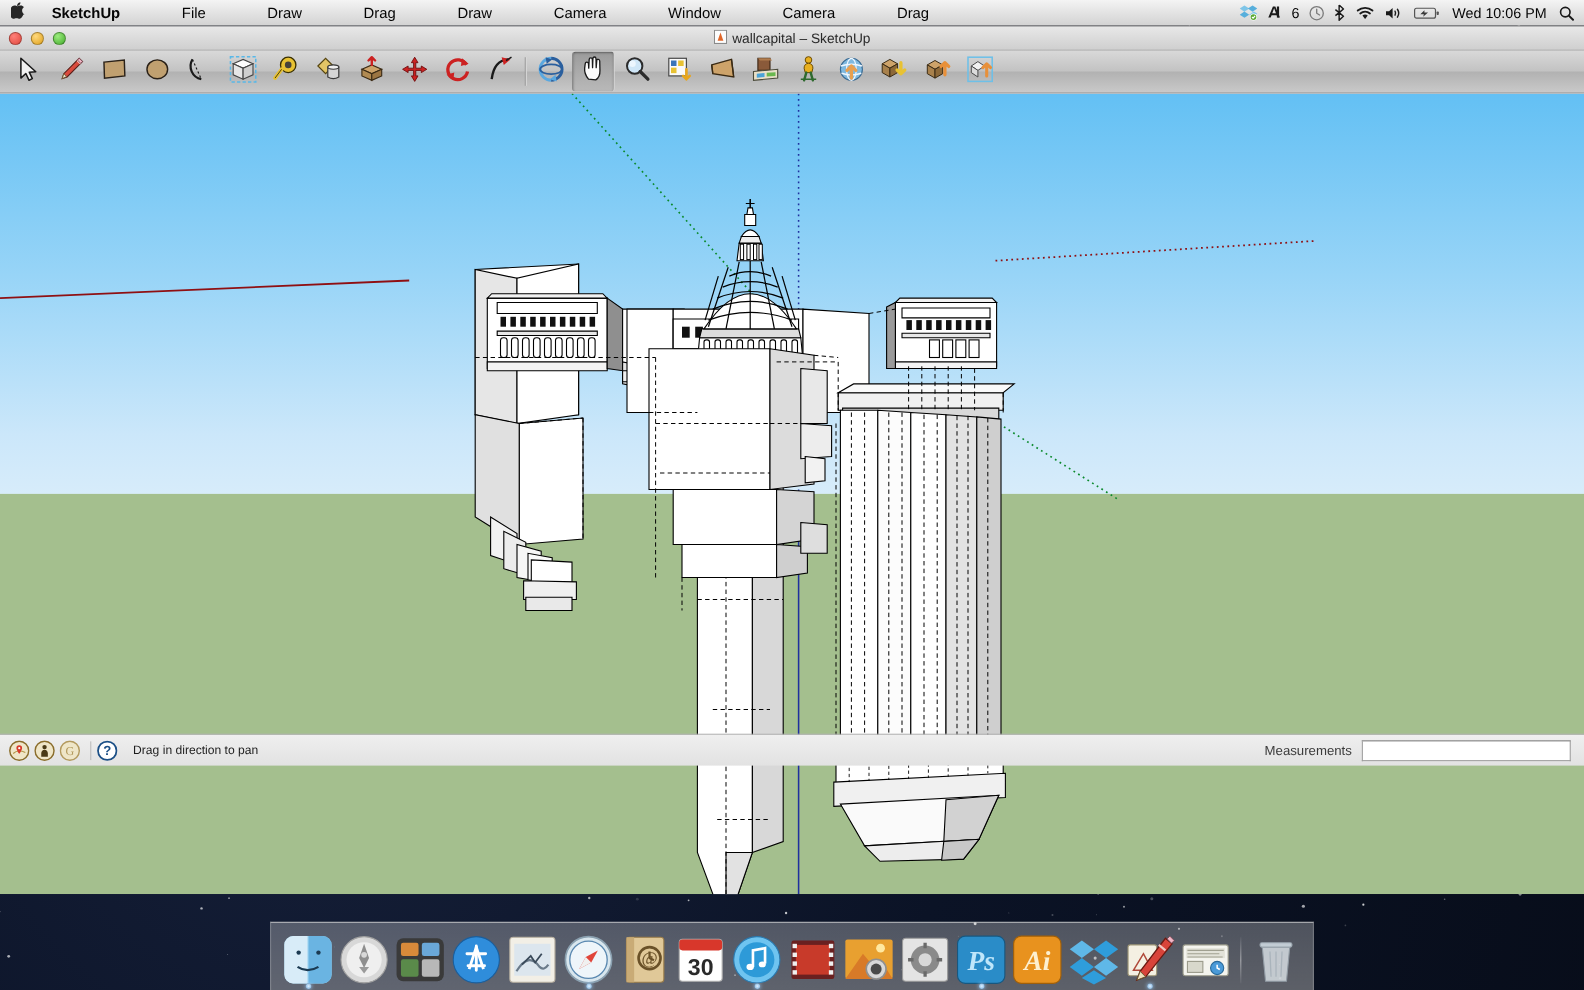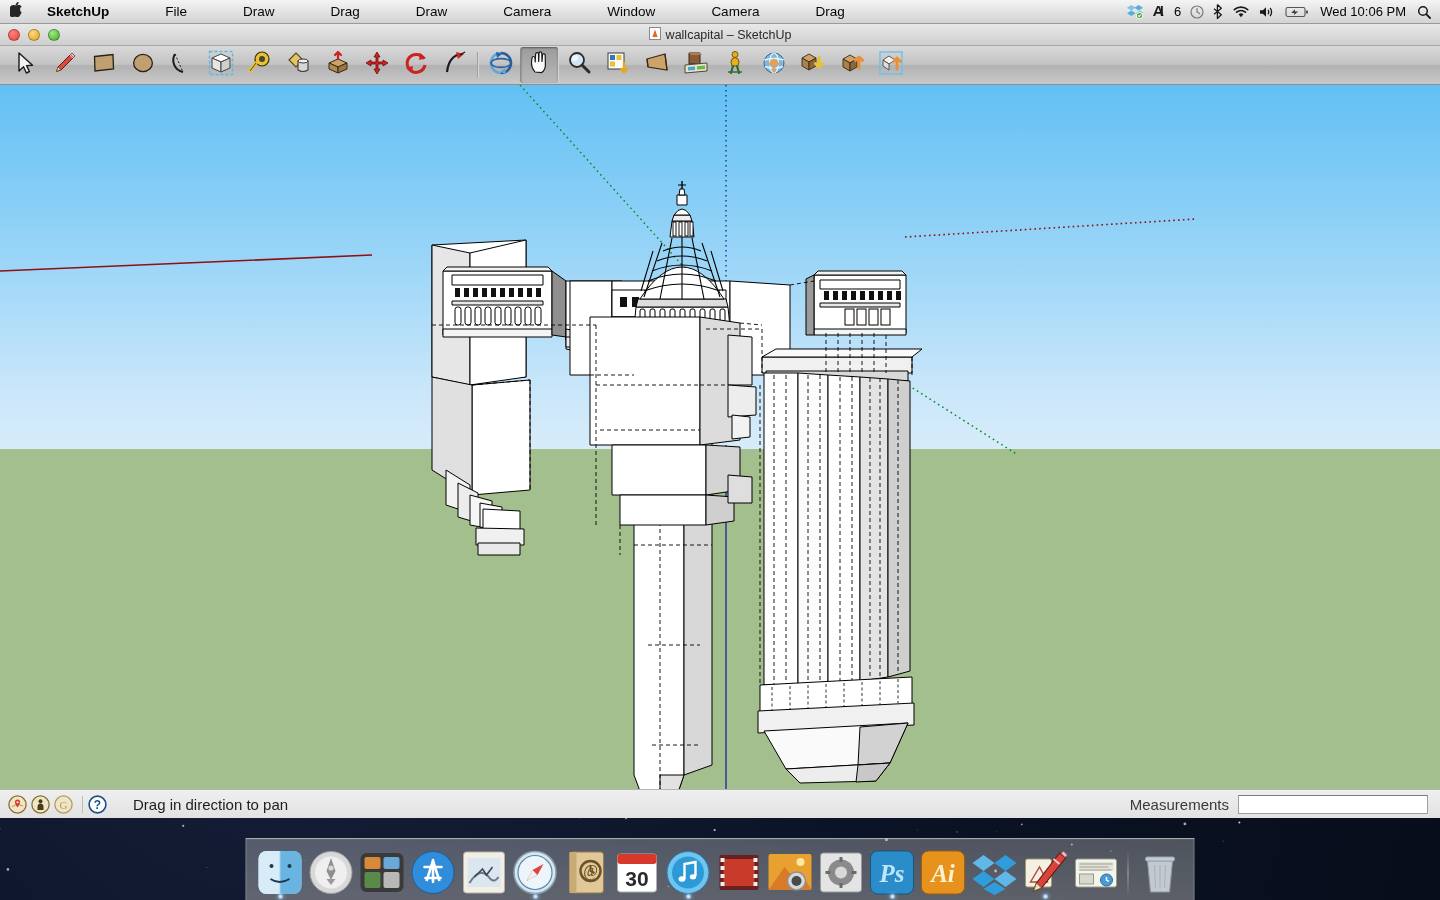--- a/index.html
+++ b/index.html
@@ -32,21 +32,21 @@
   .mb-item { padding:0 10px; white-space:nowrap; height:24px; line-height:24px;}
   .mb-item.bold { font-weight:bold; }
   #menubar-right {
     margin-left:auto; display:flex; align-items:center; gap:9px;
     padding-right:9px; font-size:13px;
   }
   .mb-status { display:flex; align-items:center; line-height:1; }
   .mb-clock { font-size:13px; padding:0 2px; }
 
   
-  #sk-window { position:absolute; left:0; top:24px; width:1440px; height:794px; background:#ececec; }
+  #sk-window { position:absolute; left:0; top:24px; width:1440px; height:672px; background:#ececec; }
 
   #titlebar {
     position:relative; height:22px; width:100%;
     background:linear-gradient(to bottom,#e8e8e8,#cfcfcf);
     border-bottom:1px solid #a8a8a8;
     display:flex; align-items:center; justify-content:center;
   }
   .traffic { position:absolute; left:8px; top:5px; display:flex; gap:8px; }
   .tl { width:12px; height:12px; border-radius:50%; border:1px solid rgba(0,0,0,.28); }
   .tl.red   { background:radial-gradient(circle at 35% 30%,#ff8079,#e0493e); }
@@ -77,23 +77,23 @@
 
   
   #statusbar {
     position:absolute; left:0; bottom:0; width:1440px; height:29px;
     background:linear-gradient(to bottom,#efefef,#e2e2e2);
     border-top:1px solid #b4b4b4;
     display:flex; align-items:center; padding:0 8px;
   }
   .sb-icon { width:19px; height:19px; margin-right:4px; }
   .sb-sep { width:1px; height:17px; background:#bdbdbd; margin:0 5px; }
-  #sb-text { font-size:15px; color:#1d1d1d; margin-left:22px; }
+  #sb-text { font-size:11px; color:#1d1d1d; margin-left:10px; }
   #sb-right { margin-left:auto; display:flex; align-items:center; gap:9px; padding-right:4px; }
-  #meas-label { font-size:15px; color:#3a3a3a; }
+  #meas-label { font-size:12px; color:#3a3a3a; }
   #meas-input {
     width:190px; height:19px; background:#fff;
     border:1px solid #9e9e9e; border-top-color:#7d7d7d;
     font-family:"Liberation Sans", sans-serif; font-size:12px;
     padding:0 4px; color:#111;
   }
 
   
   #dock {
     position:absolute; left:50%; transform:translateX(-50%);

